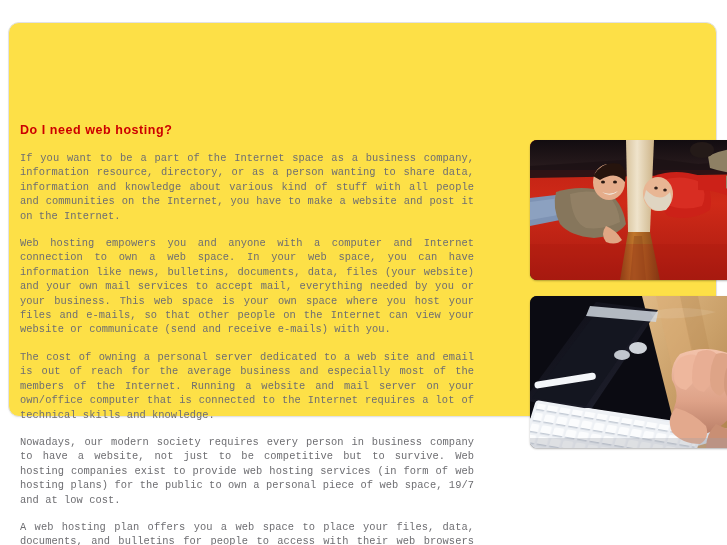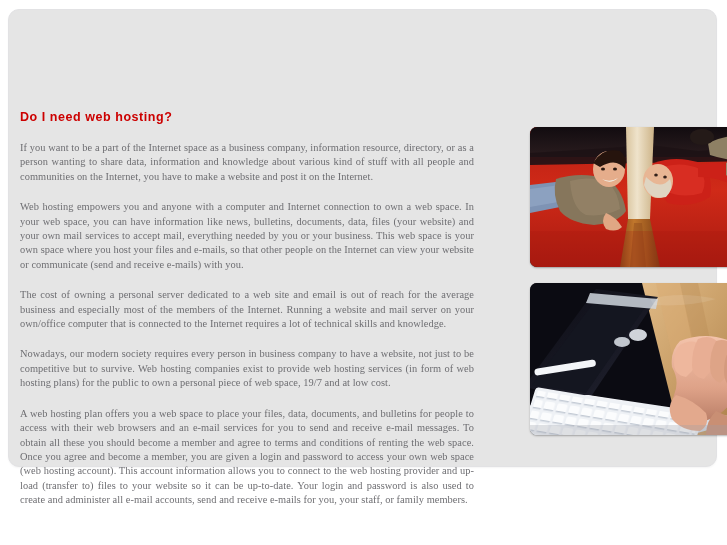--- a/index.html
+++ b/index.html
@@ -19,24 +19,24 @@
     position: relative;
     width: 727px;
     height: 545px;
     background: #ffffff;
   }
 
   
   .content-frame {
     position: absolute;
     left: 8px;
-    top: 9px;
+    top: 22px;
     width: 709px;
-    height: 458px;
-    background: #e5e5e5;
+    height: 395px;
+    background: #fde047;
     border: 1px solid #e2e2e4;
     border-radius: 11px;
     box-sizing: border-box;
     box-shadow: 0 1px 2px rgba(0,0,0,0.045);
   }
 
   .layout {
     position: absolute;
     left: 0;
     top: 0;
@@ -56,22 +56,22 @@
     margin: 0 0 13px 0;
     font-family: "Liberation Sans", sans-serif;
     font-size: 12.5px;
     font-weight: bold;
     color: #cc0000;
     letter-spacing: 0.55px;
     line-height: 15px;
   }
 
   .article-para {
-    margin: 16px 0 13px 0;
-    font-family: Liberation Serif, serif;
+    margin: 10px 0 13px 0;
+    font-family: Liberation Mono, monospace;
     font-size: 10.4px;
     line-height: 14.4px;
     color: #6e6e72;
     text-align: justify;
     letter-spacing: 0.05px;
   }
   .article-para:last-child {
     margin-bottom: 0;
   }
 

